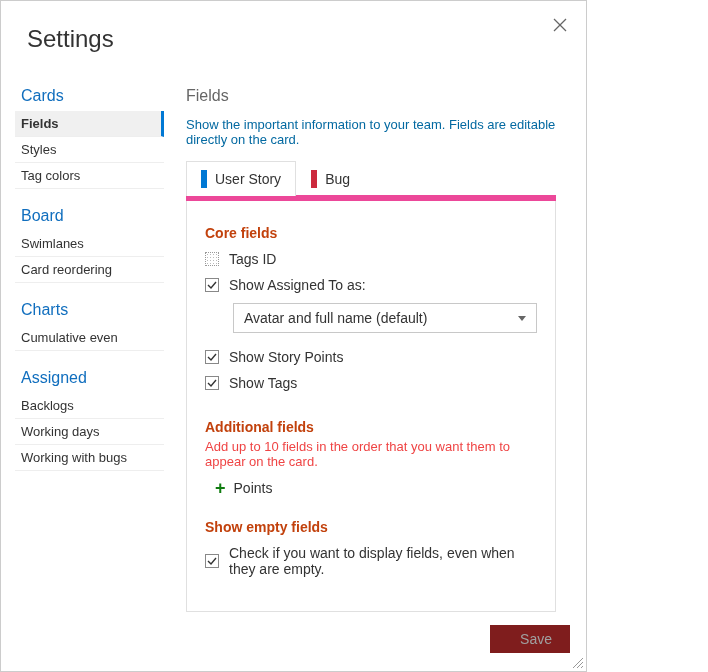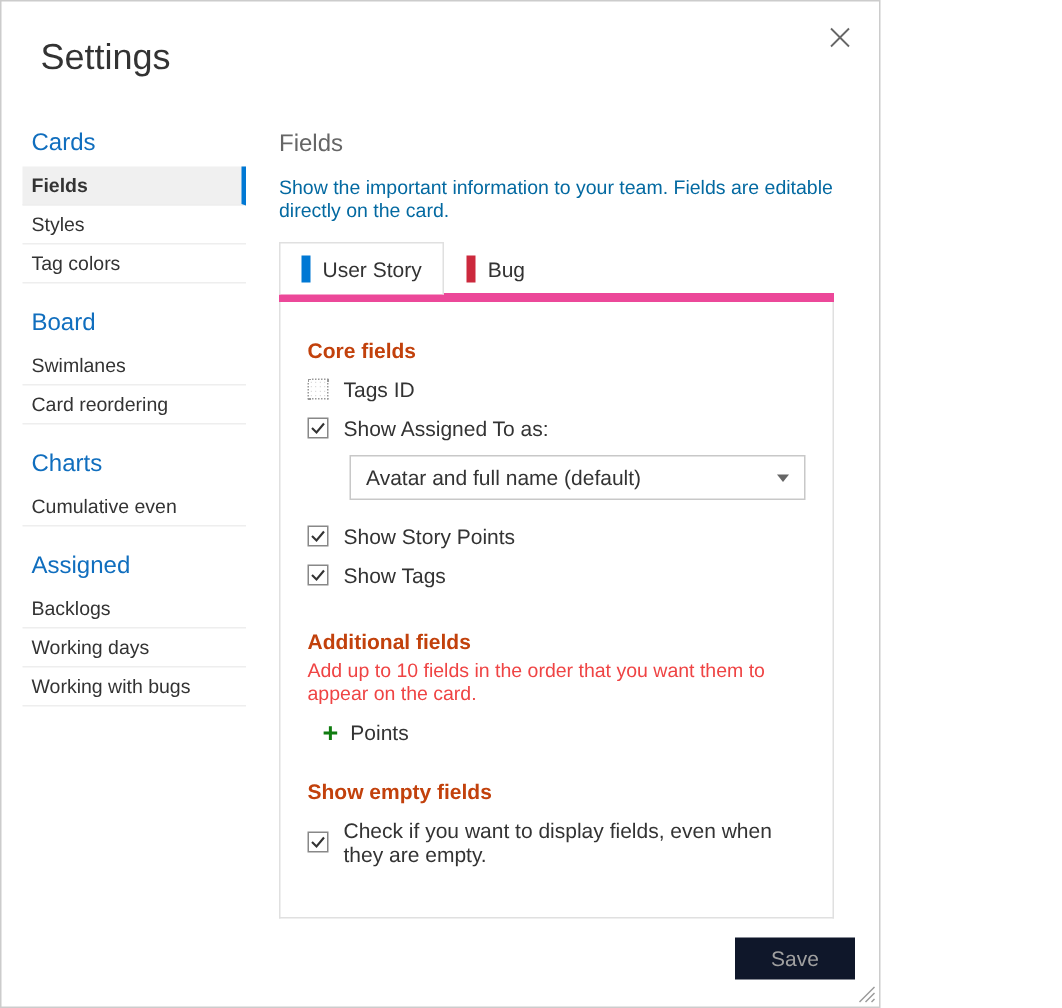--- a/index.html
+++ b/index.html
@@ -184,22 +184,23 @@
   }
   .btn {
     min-width: 80px;
     padding: 6px 18px;
     text-align: center;
     cursor: pointer;
     font-size: 14px;
     border: none;
   }
   .btn-save {
-    background: #0f172a;
+    background: #7f1d1d;
     color: #a0a0a0;
+    text-align: right;
   }
   .btn-cancel {
     background: #d8d8d8;
     color: #333;
   }
   .resize-grip {
     position: absolute;
     right: 2px;
     bottom: 2px;
     width: 14px;

